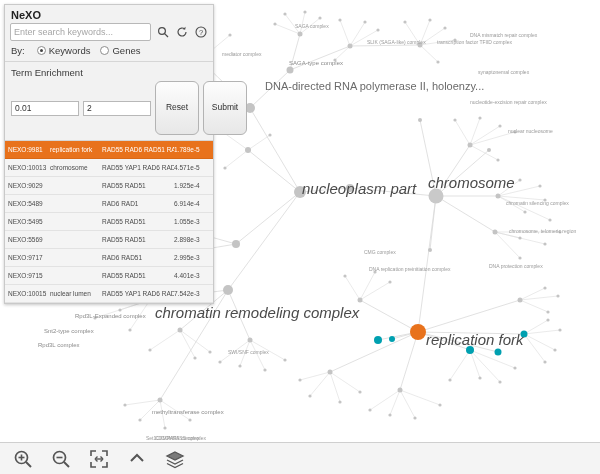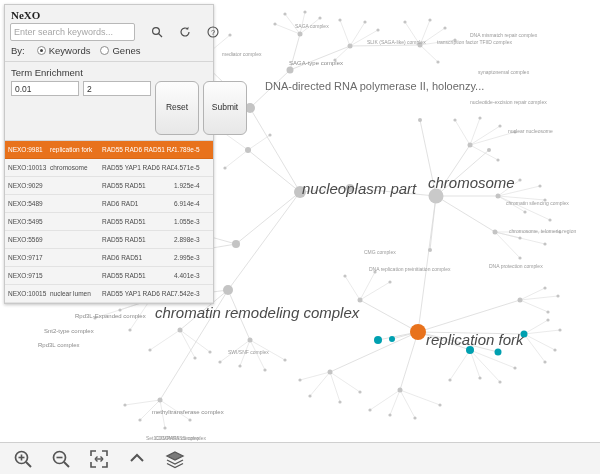--- a/index.html
+++ b/index.html
@@ -59,27 +59,26 @@
     border: 1px solid #c9c9c9;
     box-shadow: 0 1px 3px rgba(0,0,0,0.22);
     font-size: 10px;
     color: #2b2b2b;
   }
   #panel-title {
     padding: 4px 6px 2px 6px;
     font-size: 11px;
     font-weight: bold;
     color: #222;
-    font-family: Liberation Serif, serif;
   }
   .search-row {
     display: flex;
     align-items: center;
     padding: 0 5px 4px 5px;
-    gap: 16px;
+    gap: 4px;
   }
   #search-input {
     flex: 1 1 auto;
     height: 16px;
     border: 1px solid #b8b8b8;
     background: #ffffff;
     font-size: 9px;
     padding: 0 3px;
     color: #333;
     border-radius: 2px;
@@ -141,20 +140,21 @@
     font-family: "Liberation Sans", sans-serif;
     font-size: 8.5px;
     color: #333;
     padding: 2px 3px;
     resize: none;
     box-sizing: border-box;
     outline: none;
   }
   .ctrl-row {
     display: flex;
+    align-items: center;
     gap: 4px;
     padding: 0 6px 5px 6px;
   }
   .ctrl-input {
     height: 15px;
     border: 1px solid #b8b8b8;
     background: #fff;
     font-size: 8.5px;
     color: #333;
     padding: 0 3px;

